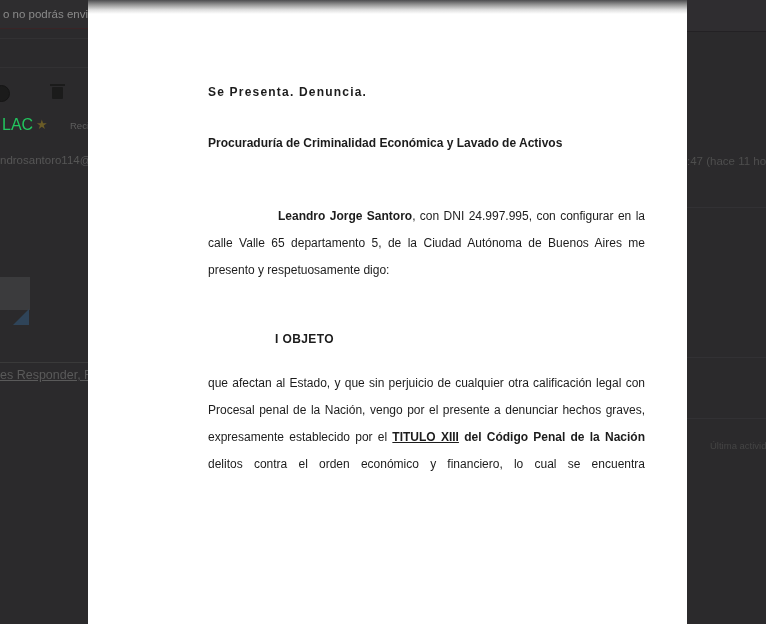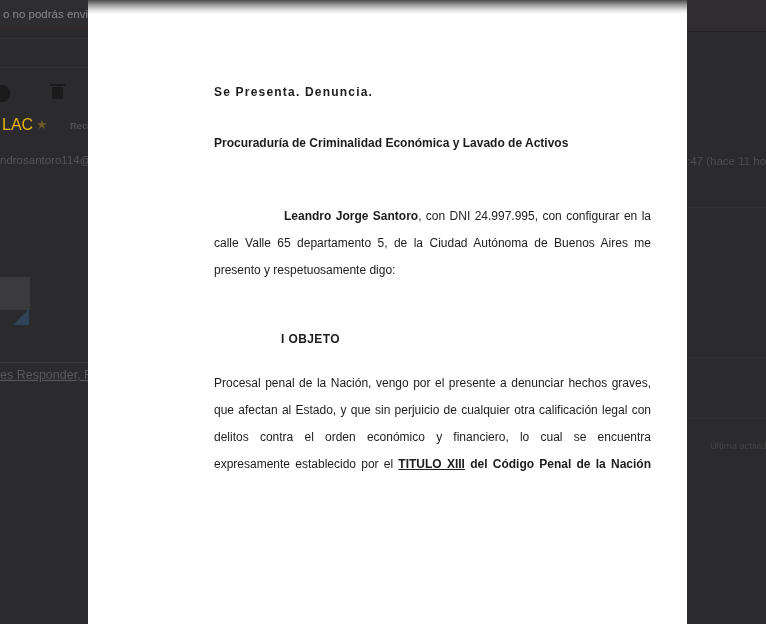--- a/index.html
+++ b/index.html
@@ -12,21 +12,21 @@
   .notice-text{position:absolute;left:3px;top:8px;font-size:11.5px;color:#8a8a8a;white-space:nowrap;}
   .hr{position:absolute;left:0;width:88px;height:1px;background:#353436;}
   .hr-red{top:28px;background:#3a2426;}
   .hr2{top:38px;background:#323133;}
   .hr3{top:67px;background:#323133;}
   .icon-archive{position:absolute;left:-7px;top:85px;width:15px;height:15px;border-radius:50%;
                 background:#1b1b1b;border:1px solid #151515;}
   .icon-trash{position:absolute;left:52px;top:87px;width:11px;height:12px;background:#1b1b1b;
               border-radius:1px;}
   .icon-trash:before{content:"";position:absolute;left:-2px;top:-3px;width:15px;height:2px;background:#1b1b1b;}
-  .subject-frag{position:absolute;left:2px;top:116px;font-size:16px;color:#eab308;white-space:nowrap;}
+  .subject-frag{position:absolute;left:2px;top:116px;font-size:16px;color:#22c55e;white-space:nowrap;}
   .star{position:absolute;left:36px;top:117px;font-size:13px;color:#6b5c27;}
   .label-frag{position:absolute;left:70px;top:120px;font-size:9.5px;color:#5e5e5e;white-space:nowrap;}
   .email-frag{position:absolute;left:0px;top:154px;font-size:11.5px;color:#565656;white-space:nowrap;}
   .thumb{position:absolute;left:0;top:277px;width:30px;height:33px;background:#3b3b3d;}
   .thumb-corner{position:absolute;left:13px;top:309px;width:0;height:0;
                 border-bottom:16px solid #2f4459;border-left:16px solid transparent;}
   .hr-reply{top:362px;background:#3a3a3a;}
   .reply-links{position:absolute;left:0px;top:368px;font-size:12.5px;color:#5a5a5a;
                text-decoration:underline;white-space:nowrap;}
 
@@ -35,21 +35,21 @@
   .rtop{position:absolute;left:0;top:0;width:79px;height:31px;background:#2f2d30;border-bottom:1px solid #232124;}
   .rhr{position:absolute;left:0;width:79px;height:1px;background:#323134;}
   .rhr1{top:207px;} .rhr2{top:357px;} .rhr3{top:418px;}
   .timestamp-frag{position:absolute;left:0px;top:155px;font-size:11.5px;color:#4e4e4e;white-space:nowrap;}
   .activity-frag{position:absolute;left:23px;top:440px;font-size:9.5px;color:#454545;white-space:nowrap;}
 
   
   .page{position:absolute;left:88px;top:0;width:599px;height:624px;background:#ffffff;}
   .page-shadow{position:absolute;left:0;top:0;width:599px;height:14px;
                background:linear-gradient(180deg,#4c4c4e 0%,#8d8d8d 30%,#dedede 70%,#ffffff 100%);}
-  .doc{position:absolute;left:126px;top:0;width:437px;font-size:12px;line-height:27px;color:#1c1c1c;}
+  .doc{position:absolute;left:120px;top:0;width:437px;font-size:12px;line-height:27px;color:#1c1c1c;}
   .b{font-weight:bold;}
   .u{text-decoration:underline;}
   .doc-title{margin-top:79px;letter-spacing:1.2px;}
   .addressee{margin-top:24px;}
   .para{margin-top:46px;}
   .heading{margin-top:42px;padding-left:67px;letter-spacing:0.4px;}
   .para2{margin-top:17px;}
   .line{min-height:27px;}
   .line.j{text-align:justify;text-align-last:justify;}
   .line.ind{text-indent:70px;}
@@ -94,21 +94,21 @@
       <div class="addressee b">
         <div class="line">Procuraduría de Criminalidad Económica y Lavado de Activos</div>
       </div>
       <div class="para">
           <div class="line j ind"><span class="b">Leandro Jorge Santoro</span><span>, con DNI 24.997.995, con configurar en la</span></div>
           <div class="line j"><span>calle Valle 65 departamento 5, de la Ciudad Autónoma de Buenos Aires me</span></div>
           <div class="line"><span>presento y respetuosamente digo:</span></div>
         </div>
       <div class="heading b">I OBJETO</div>
       <div class="para para2">
+          <div class="line j"><span>que afectan al Estado, y que sin perjuicio de cualquier otra calificación legal con</span></div>
           <div class="line j"><span>Procesal penal de la Nación, vengo por el presente a denunciar hechos graves,</span></div>
-          <div class="line j"><span>que afectan al Estado, y que sin perjuicio de cualquier otra calificación legal con</span></div>
+          <div class="line j"><span>expresamente establecido por el </span><span class="b u">TITULO XIII</span><span class="b"> del Código Penal de la Nación</span></div>
           <div class="line j"><span>delitos contra el orden económico y financiero, lo cual se encuentra</span></div>
-          <div class="line j"><span>expresamente establecido por el </span><span class="b u">TITULO XIII</span><span class="b"> del Código Penal de la Nación</span></div>
         </div>
     </div>
   </div>
 
 </div>
 
 </body></html>

